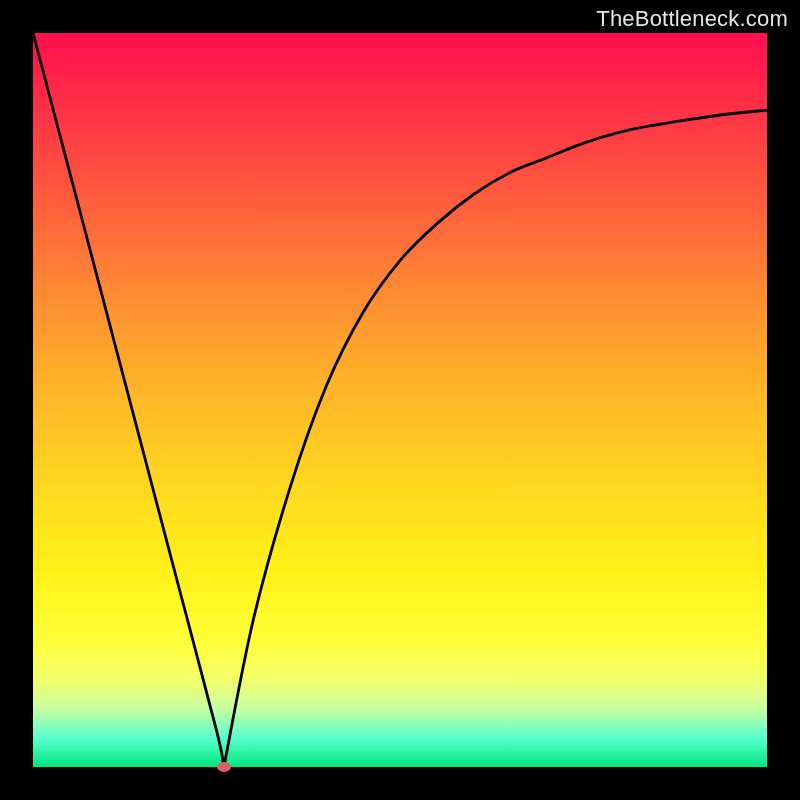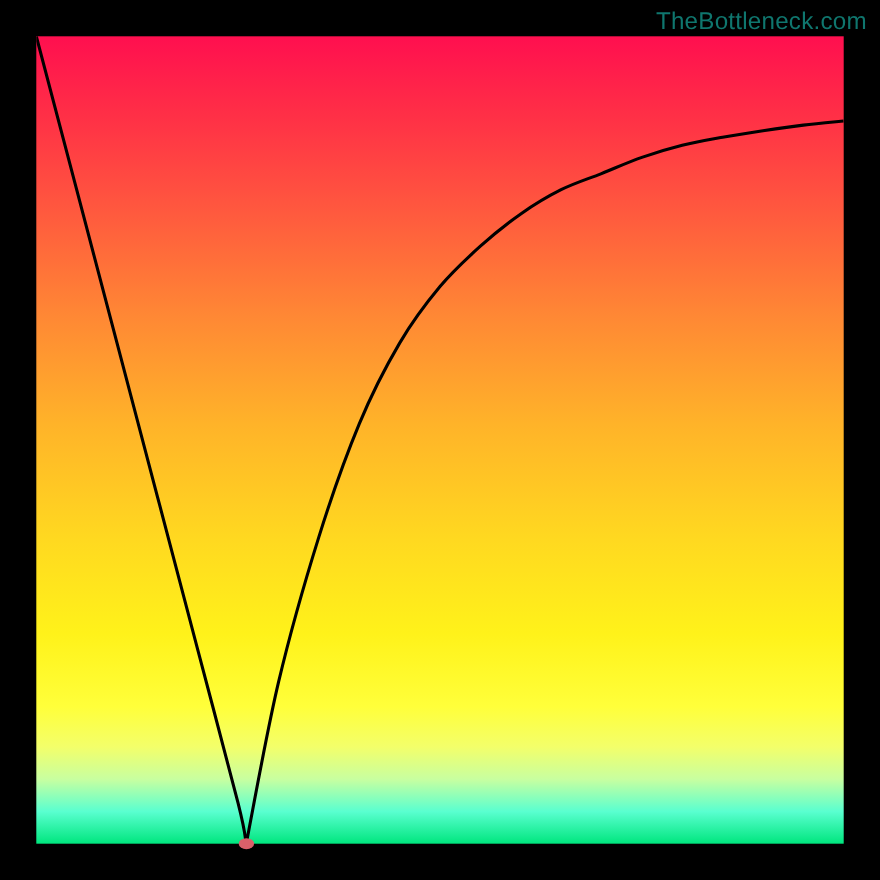--- a/index.html
+++ b/index.html
@@ -1,19 +1,19 @@
 <!DOCTYPE html>
 <html><head>
 <meta charset="utf-8">
 <style>
   html,body{margin:0;padding:0;width:800px;height:800px;background:#000;overflow:hidden;}
   .frame{position:relative;width:800px;height:800px;background:#000;}
   .plot{position:absolute;left:33px;top:33px;width:734px;height:734px;
         background:linear-gradient(to bottom,#ff0f4f 0%,#ff3046 10%,#ff5a3e 22%,#ff8934 35%,#ffb329 48%,#ffd820 62%,#fff21a 74%,#ffff3a 83%,#f3ff6a 88%,#c8ffa0 92%,#5affd0 96%,#00e67e 100%);}
-  .watermark{position:absolute;top:6px;right:12px;color:#0f766e;font-family:Arial,Helvetica,sans-serif;font-size:22px;letter-spacing:0.2px;}
+  .watermark{position:absolute;top:6px;right:12px;color:#e5e5e5;font-family:Arial,Helvetica,sans-serif;font-size:22px;letter-spacing:0.2px;}
   svg.curve{position:absolute;left:0;top:0;width:734px;height:734px;}
   .dot{position:absolute;width:14px;height:10px;border-radius:50%;background:#d9606a;transform:translate(-50%,-50%);}
 </style>
 </head>
 <body>
 
 <div class="frame">
   <div class="plot">
     <svg class="curve" viewBox="0 0 734 734" preserveAspectRatio="none">
       <path d="M 0 0 C 6.116666666666667 23.24333333333332 24.46666666666667 92.97333333333324 36.7 139.45999999999992 C 48.93333333333334 185.9466666666666 61.16666666666667 232.43333333333334 73.4 278.92 C 85.63333333333334 325.4066666666667 97.86666666666666 371.8933333333333 110.1 418.38 C 122.33333333333333 464.8666666666667 134.56666666666666 511.35333333333335 146.8 557.84 C 159.03333333333336 604.3266666666667 176.16 667.9399999999999 183.5 697.3 C 190.84 726.66 189.61666666666667 727.8833333333333 190.84 734 M 190.84 734 C 195.73333333333335 709.5333333333333 209.19 633.6866666666667 220.2 587.2 C 231.20999999999998 540.7133333333334 244.66666666666663 494.2266666666667 256.9 455.08 C 269.1333333333333 415.9333333333333 281.3666666666667 381.68 293.6 352.32 C 305.83333333333337 322.96 318.06666666666666 299.7166666666667 330.3 278.92 C 342.53333333333336 258.12333333333333 354.76666666666665 242.22000000000003 367 227.54000000000002 C 379.23333333333335 212.86 391.4666666666667 201.85000000000002 403.70000000000005 190.84000000000003 C 415.9333333333334 179.83000000000004 428.16666666666663 170.04333333333338 440.4 161.48000000000002 C 452.6333333333333 152.91666666666666 464.8666666666667 145.5766666666666 477.1 139.45999999999992 C 489.33333333333337 133.34333333333325 501.5666666666666 129.6733333333333 513.8 124.77999999999997 C 526.0333333333333 119.88666666666666 538.2666666666667 114.38166666666667 550.5 110.10000000000002 C 562.7333333333333 105.81833333333337 574.9666666666667 102.14833333333337 587.2 99.09000000000003 C 599.4333333333334 96.0316666666667 611.6666666666666 93.952 623.9 91.75 C 636.1333333333333 89.548 648.3666666666667 87.71300000000004 660.6 85.87800000000004 C 672.8333333333334 84.04300000000005 685.0666666666666 82.20800000000003 697.3 80.74000000000001 C 709.5333333333333 79.27199999999999 727.8833333333333 77.68166666666662 734 77.06999999999994" fill="none" stroke="#000" stroke-width="2.8"></path>

